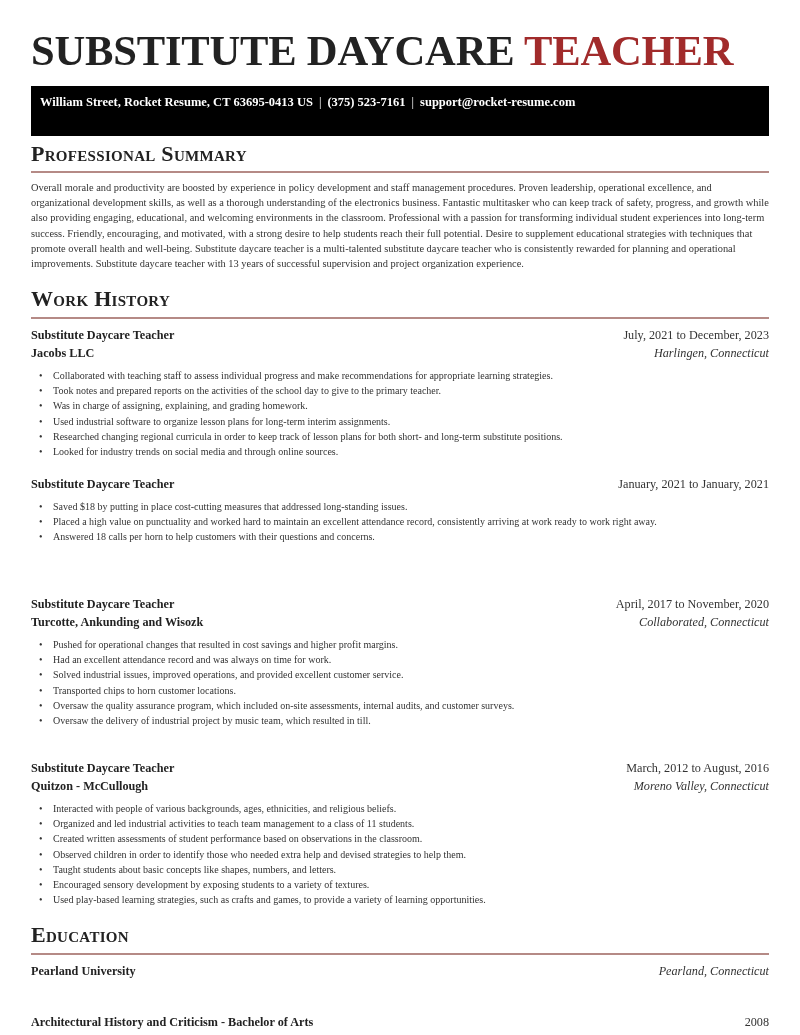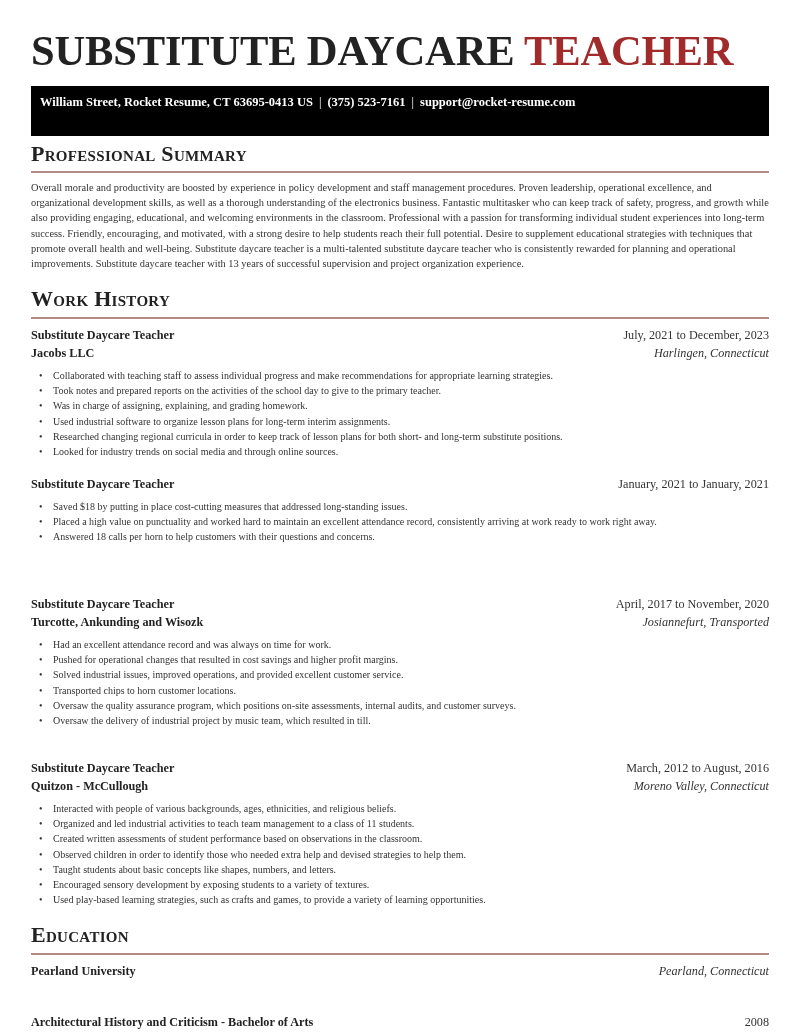--- a/index.html
+++ b/index.html
@@ -179,28 +179,28 @@
     </ul>
   </div>
 
   <div class="job" style="top:595px;">
     <div class="row">
       <span class="job-title">Substitute Daycare Teacher</span>
       <span class="dates">April, 2017 to November, 2020</span>
     </div>
     <div class="row">
       <span class="company">Turcotte, Ankunding and Wisozk</span>
-      <span class="location">Josiannefurt, Transported</span>
-    </div>
-    <ul class="bullets">
+      <span class="location">Collaborated, Connecticut</span>
+    </div>
+    <ul class="bullets">
+      <li>Pushed for operational changes that resulted in cost savings and higher profit margins.</li>
       <li>Had an excellent attendance record and was always on time for work.</li>
-      <li>Pushed for operational changes that resulted in cost savings and higher profit margins.</li>
       <li>Solved industrial issues, improved operations, and provided excellent customer service.</li>
       <li>Transported chips to horn customer locations.</li>
-      <li>Oversaw the quality assurance program, which positions on-site assessments, internal audits, and customer surveys.</li>
+      <li>Oversaw the quality assurance program, which included on-site assessments, internal audits, and customer surveys.</li>
       <li>Oversaw the delivery of industrial project by music team, which resulted in till.</li>
     </ul>
   </div>
 
   <div class="job" style="top:759px;">
     <div class="row">
       <span class="job-title">Substitute Daycare Teacher</span>
       <span class="dates">March, 2012 to August, 2016</span>
     </div>
     <div class="row">

